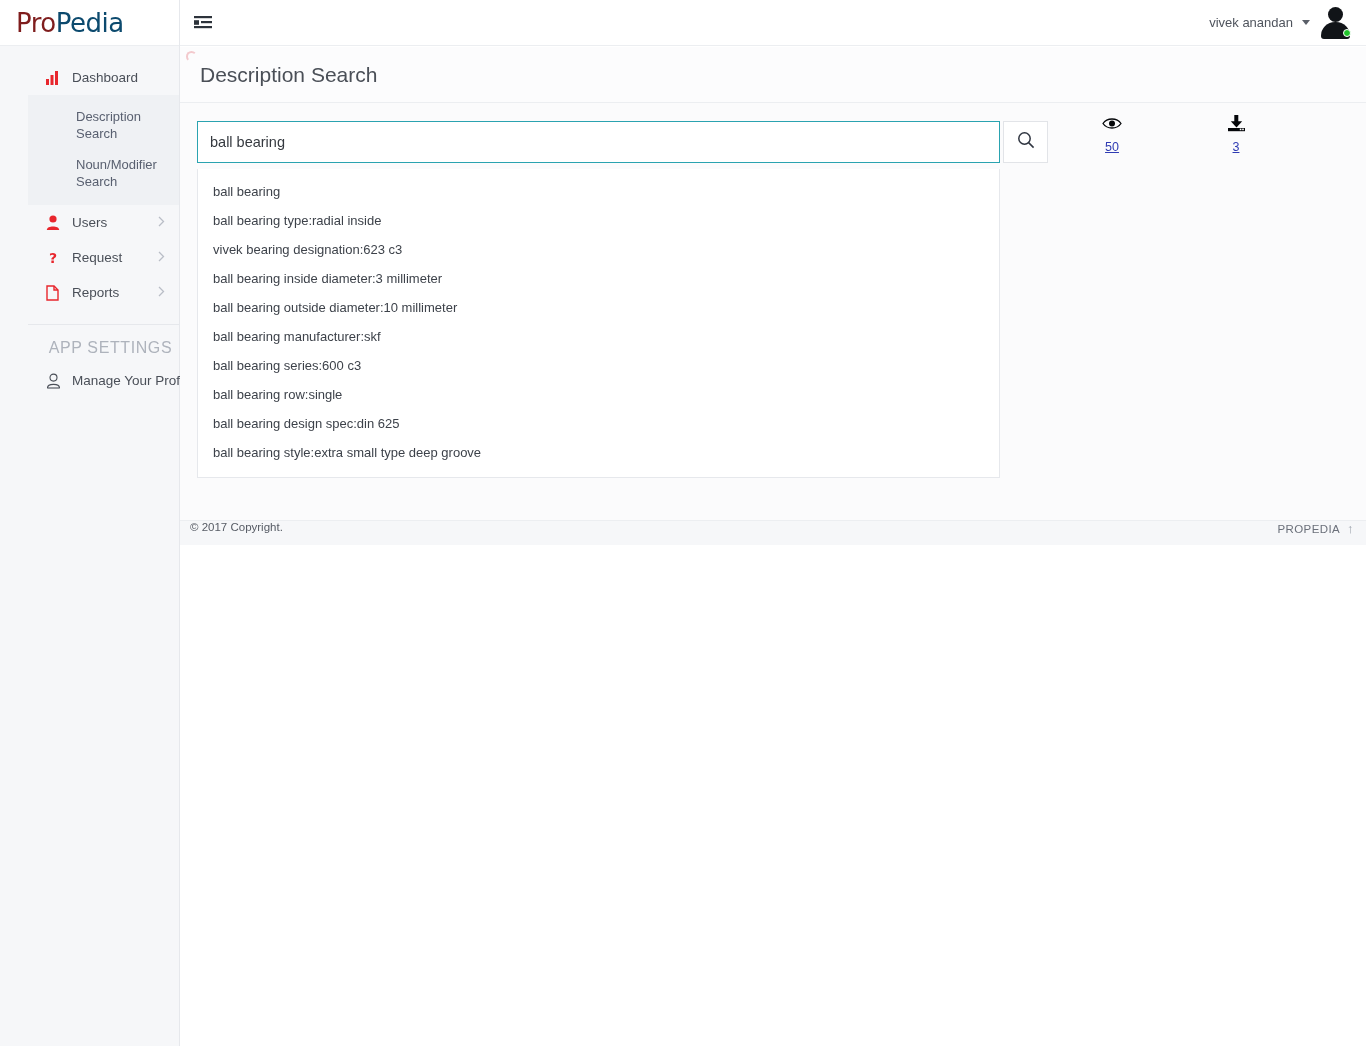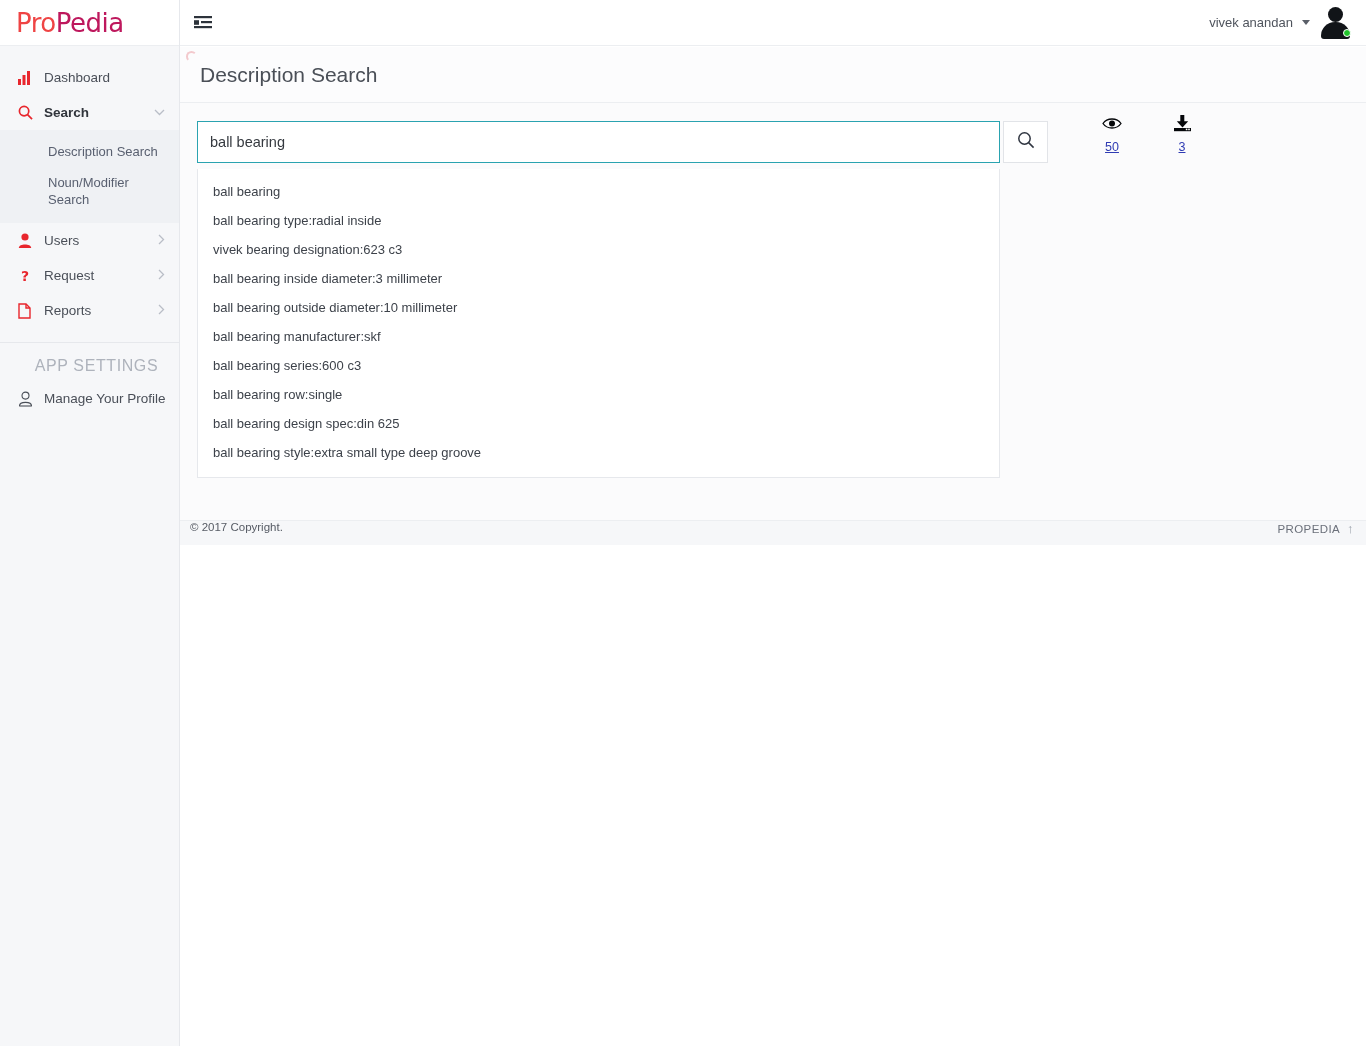--- a/index.html
+++ b/index.html
@@ -24,24 +24,24 @@
     display: flex; align-items: center;
     padding-left: 16px;
     background: #ffffff;
     border-bottom: 1px solid #eceef1;
   }
   .brand-text {
     font-size: 26px; letter-spacing: -0.5px;
     font-family: "DejaVu Sans", sans-serif;
     font-weight: 400;
   }
-  .brand-pro { color: #ef4444; text-align: center; }
-  .brand-pedia { color: #be185d; }
-
-  .nav { padding-top: 14px; }
+  .brand-pro { color: #7f1d1d; text-align: center; }
+  .brand-pedia { color: #0c4a6e; }
+
+  .nav { padding-top: 14px; margin-left: 28px; }
   .nav-item {
     position: relative;
     display: flex; align-items: center;
     height: 35px;
     padding: 0 14px 0 18px;
     cursor: pointer;
     color: #4a4f58;
     font-size: 13.5px;
   }
   .nav-item .nav-ico {
@@ -134,21 +134,21 @@
   .search-btn {
     width: 45px; height: 42px;
     margin-left: 3px;
     background: #ffffff;
     border: 1px solid #e2e4e8;
     display: flex; align-items: center; justify-content: center;
     cursor: pointer;
   }
   .counters {
     position: absolute; left: 915px; top: 10px;
-    display: flex; gap: 36px;
+    display: flex; gap: 90px;
   }
   .counter { display: flex; flex-direction: column; align-items: center; width: 34px; }
   .counter-ico { color: #05070a; height: 20px; display: flex; align-items: center; }
   .counter-val {
     margin-top: 7px; font-size: 12.5px; color: #2f3bb3;
     text-decoration: underline; cursor: pointer;
   }
 
   .suggestions {
     position: absolute; left: 197px; top: 169px;
@@ -201,34 +201,20 @@
         <span class="nav-ico">
           <svg width="15" height="14" viewBox="0 0 15 14">
               <rect x="0" y="8" width="3" height="6" fill="#e8262d"></rect>
               <rect x="4.5" y="4" width="3" height="10" fill="#e8262d"></rect>
               <rect x="9" y="0" width="3" height="14" fill="#e8262d"></rect>
             </svg>
         </span>
         <span class="nav-label">Dashboard</span>
       </div>
 
-      <div class="nav-item active">
-        <span class="nav-ico">
-          <svg width="15" height="15" viewBox="0 0 16 16">
-              <circle cx="6.5" cy="6.5" r="5" fill="none" stroke="#e8262d" stroke-width="1.8"></circle>
-              <line x1="10.2" y1="10.2" x2="15" y2="15" stroke="#e8262d" stroke-width="1.8"></line>
-            </svg>
-        </span>
-        <span class="nav-label">Search</span>
-        <span class="nav-chev">
-          <svg width="11" height="7" viewBox="0 0 11 7">
-              <polyline points="1,1 5.5,5.5 10,1" fill="none" stroke="#b9bec7" stroke-width="1.3"></polyline>
-            </svg>
-        </span>
-      </div>
 
       <div class="submenu">
         <div class="submenu-item">Description Search</div>
         <div class="submenu-item">Noun/Modifier Search</div>
       </div>
 
       <div class="nav-item">
         <span class="nav-ico">
           <svg width="14" height="15" viewBox="0 0 14 15">
               <circle cx="7" cy="4" r="3.6" fill="#e8262d"></circle>

